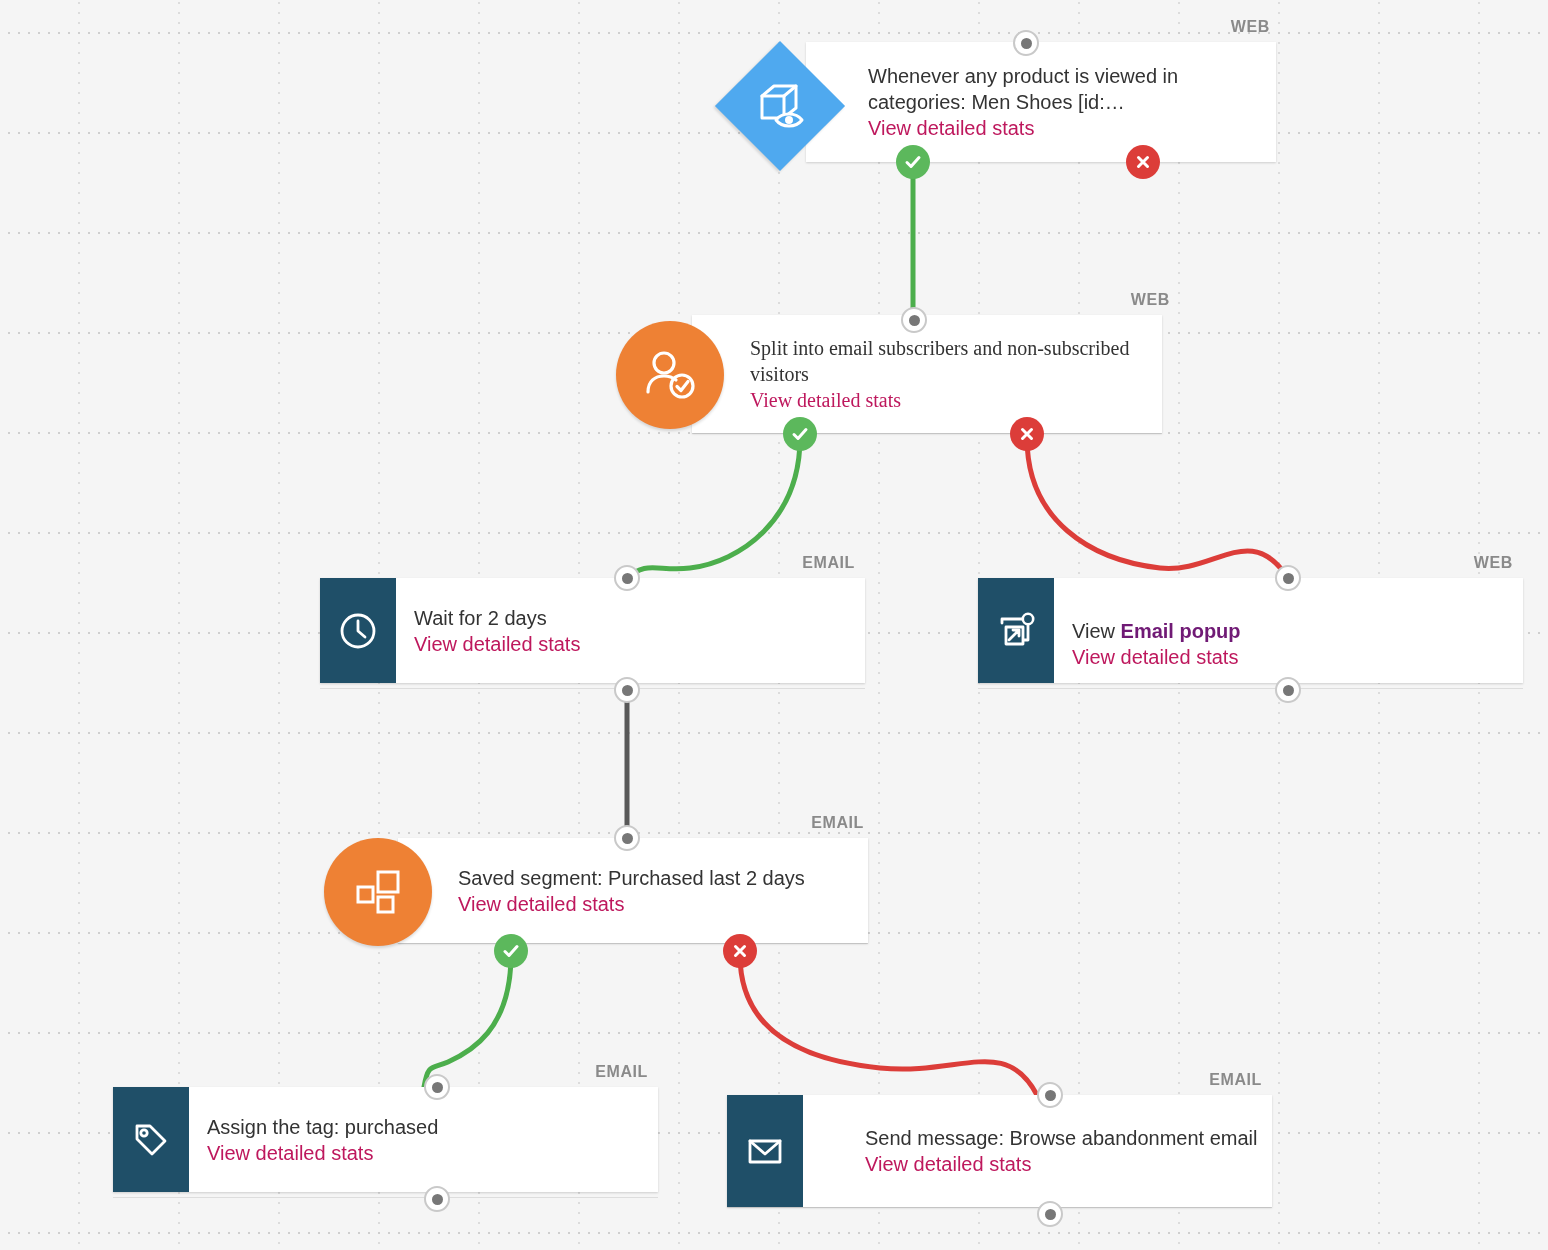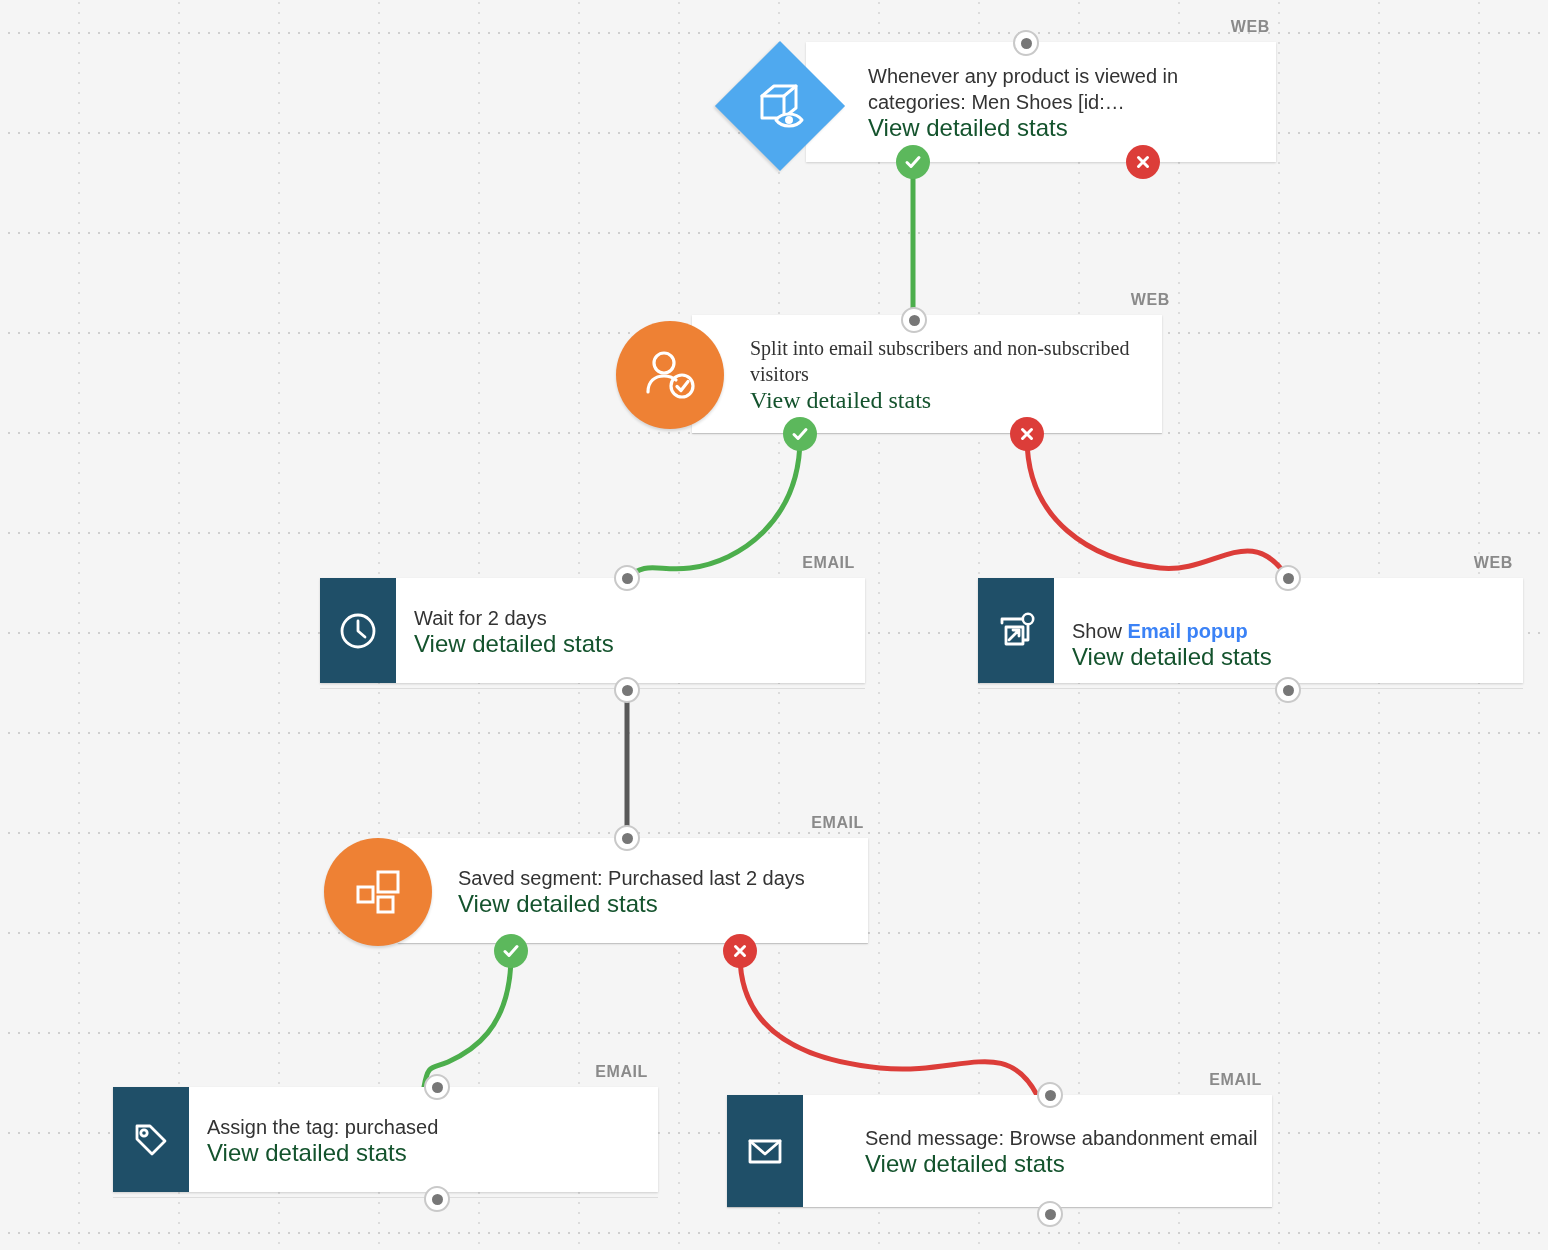--- a/index.html
+++ b/index.html
@@ -58,25 +58,25 @@
     flex: 1 1 auto;
     min-width: 0;
   }
   .node-title {
     font-size: 20px;
     line-height: 26px;
     color: #333333;
     font-weight: 400;
     white-space: pre-line;
   }
-  .node-title b { font-weight: 700; color: #3b82f6; }
+  .node-title b { font-weight: 700; color: #701a75; }
   .node-link {
-    font-size: 24px;
+    font-size: 20px;
     line-height: 26px;
-    color: #14532d;
+    color: #be185d;
     cursor: pointer;
   }
 
   
   .channel-label {
     position: absolute;
     font-size: 16px;
     font-weight: 700;
     letter-spacing: 0.6px;
     color: #8a8a8a;
@@ -278,21 +278,21 @@
           <g fill="none" stroke="#ffffff" stroke-width="2.8" stroke-linecap="round" stroke-linejoin="round">
             <path d="M7 13 L7 9 L33 9 L33 30 L29 30"></path>
             <path d="M11 17 L11 34 L28 34 L28 17 L11 17 Z"></path>
             <path d="M14 30 L24 20 M24 20 L18 20 M24 20 L24 26"></path>
           </g>
           <circle cx="33" cy="9" r="5.2" fill="#1f4f68" stroke="#ffffff" stroke-width="2.6"></circle>
         </svg>
       </div>
       <div class="card-text">
         <div class="node-title">
-          <span>Show </span><b>Email popup</b>
+          <span>View </span><b>Email popup</b>
         </div>
         <div class="node-link">View detailed stats</div>
       </div>
     </div>
     <div class="port" style="left:297px; top:-13px;"></div>
     <div class="port" style="left:297px; top:99px;"></div>
   </div>
   <div class="card-rule" style="left:978px; top:688px; width:545px;"></div>
 
   <div class="node" style="left:398px; top:838px; width:470px;">

